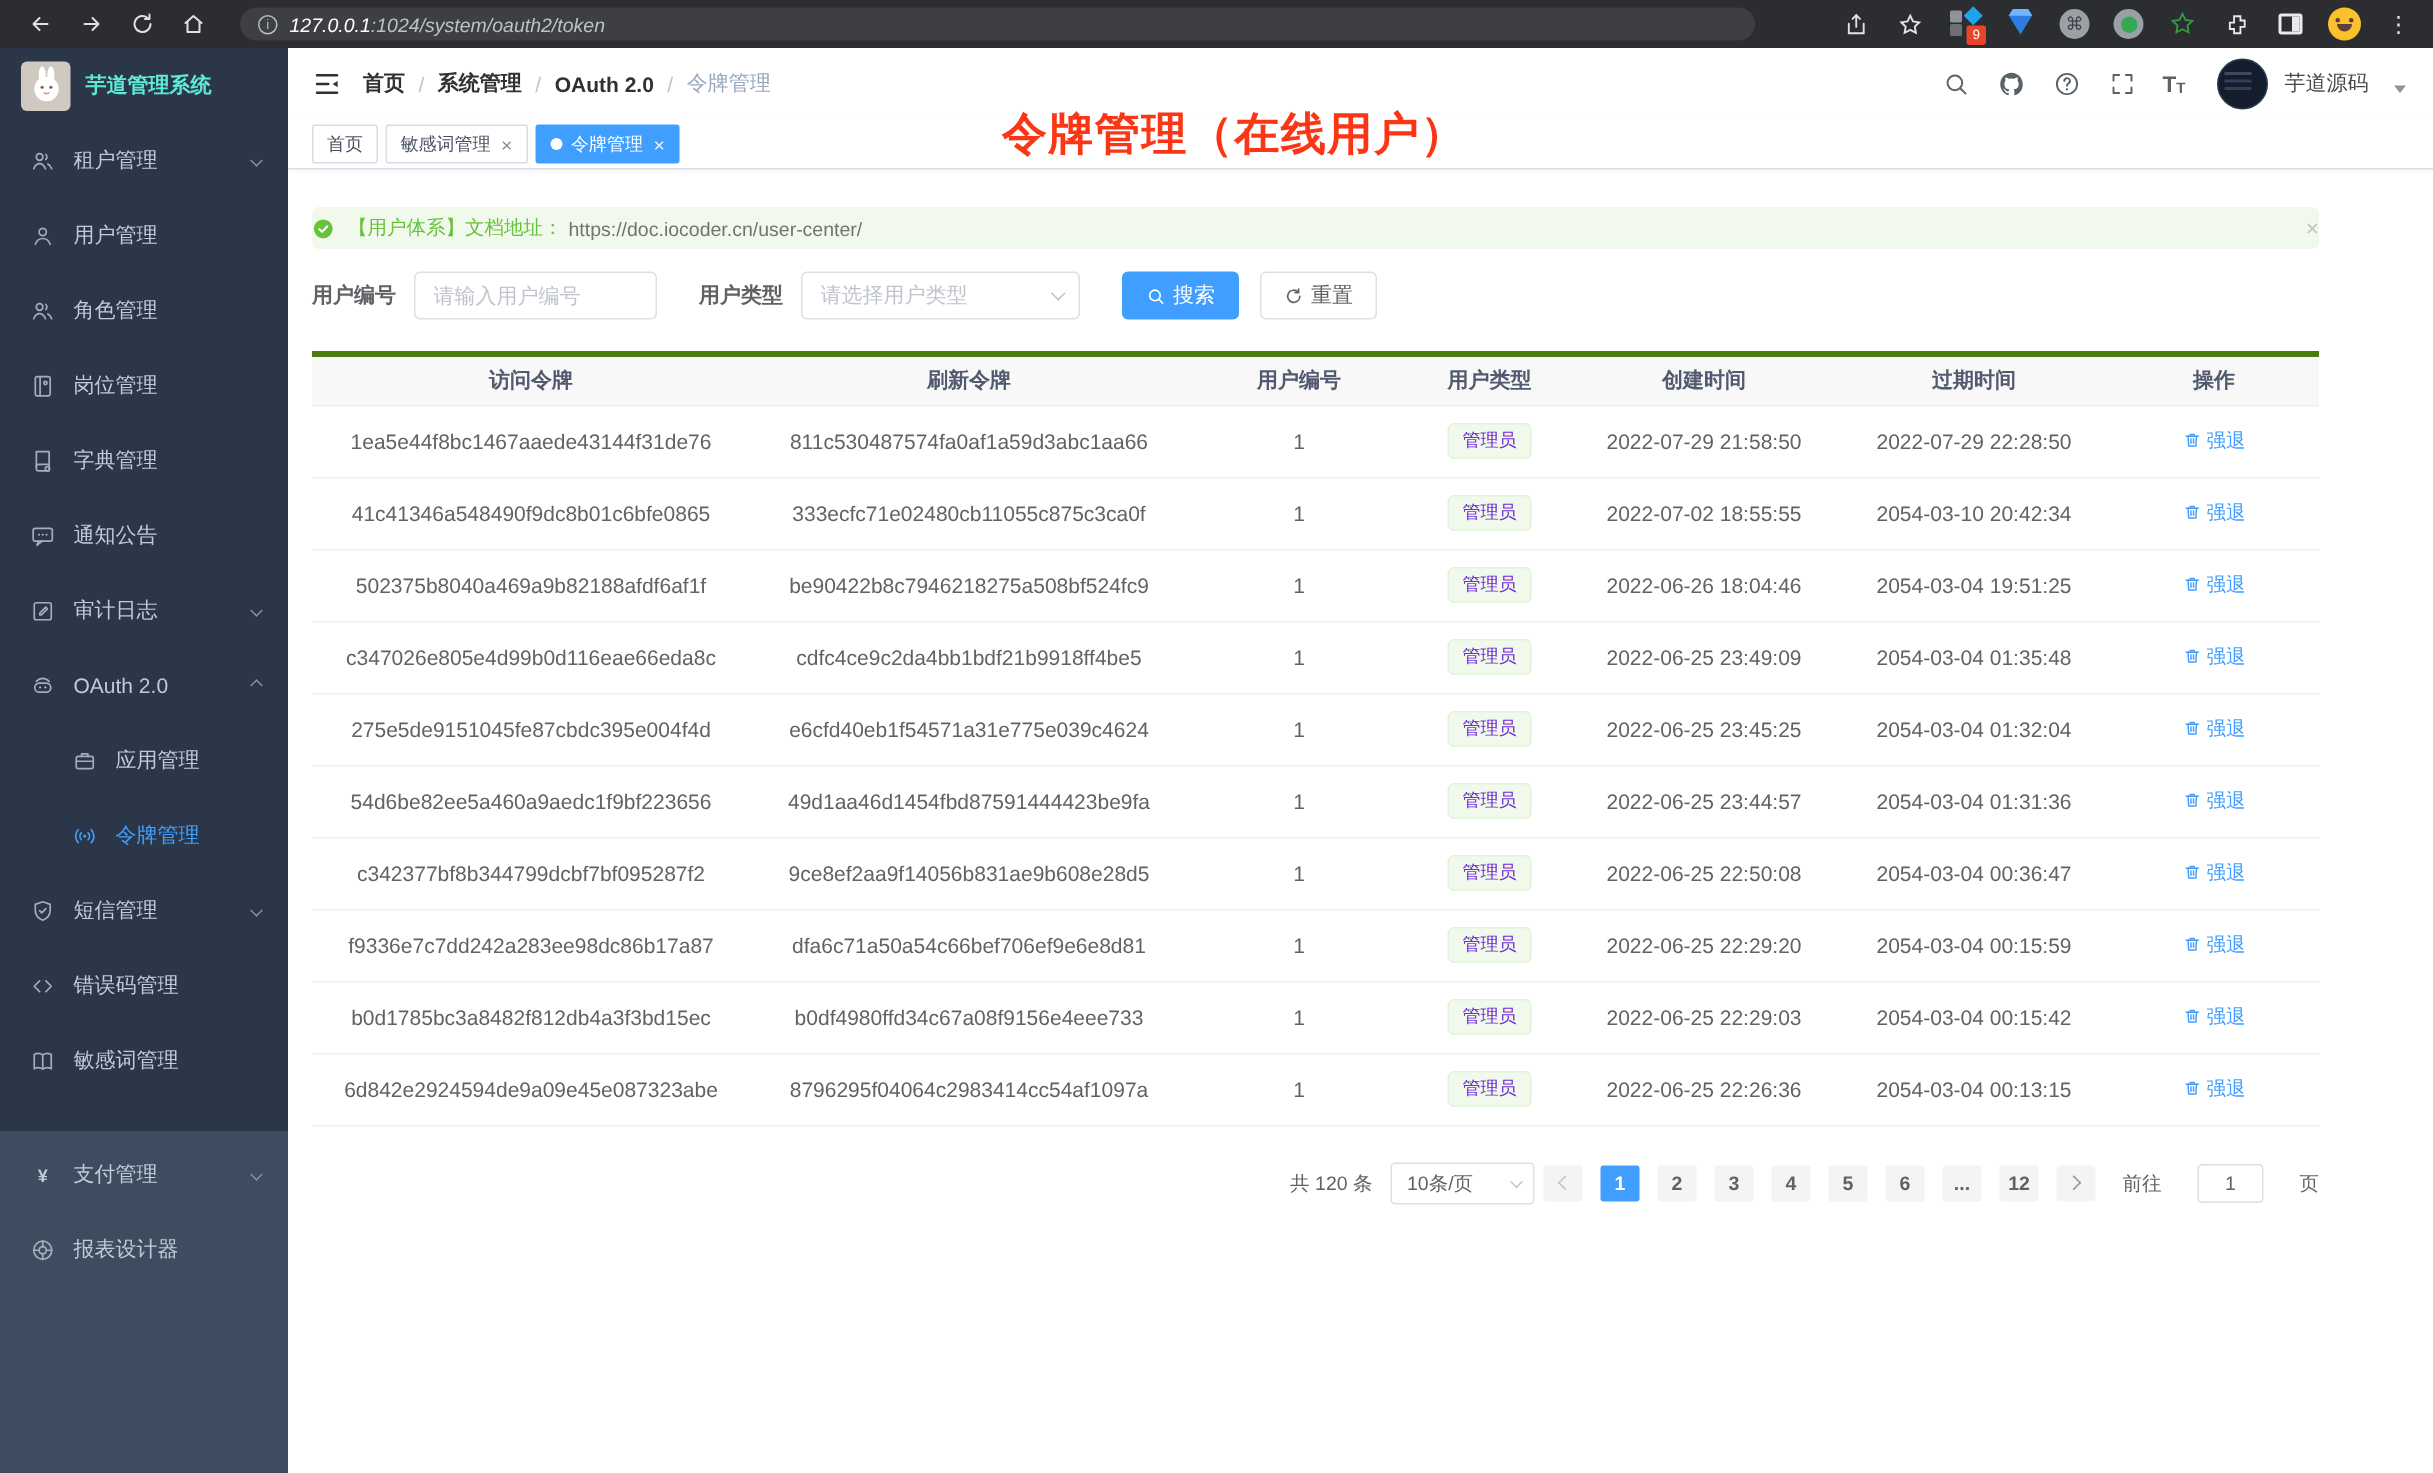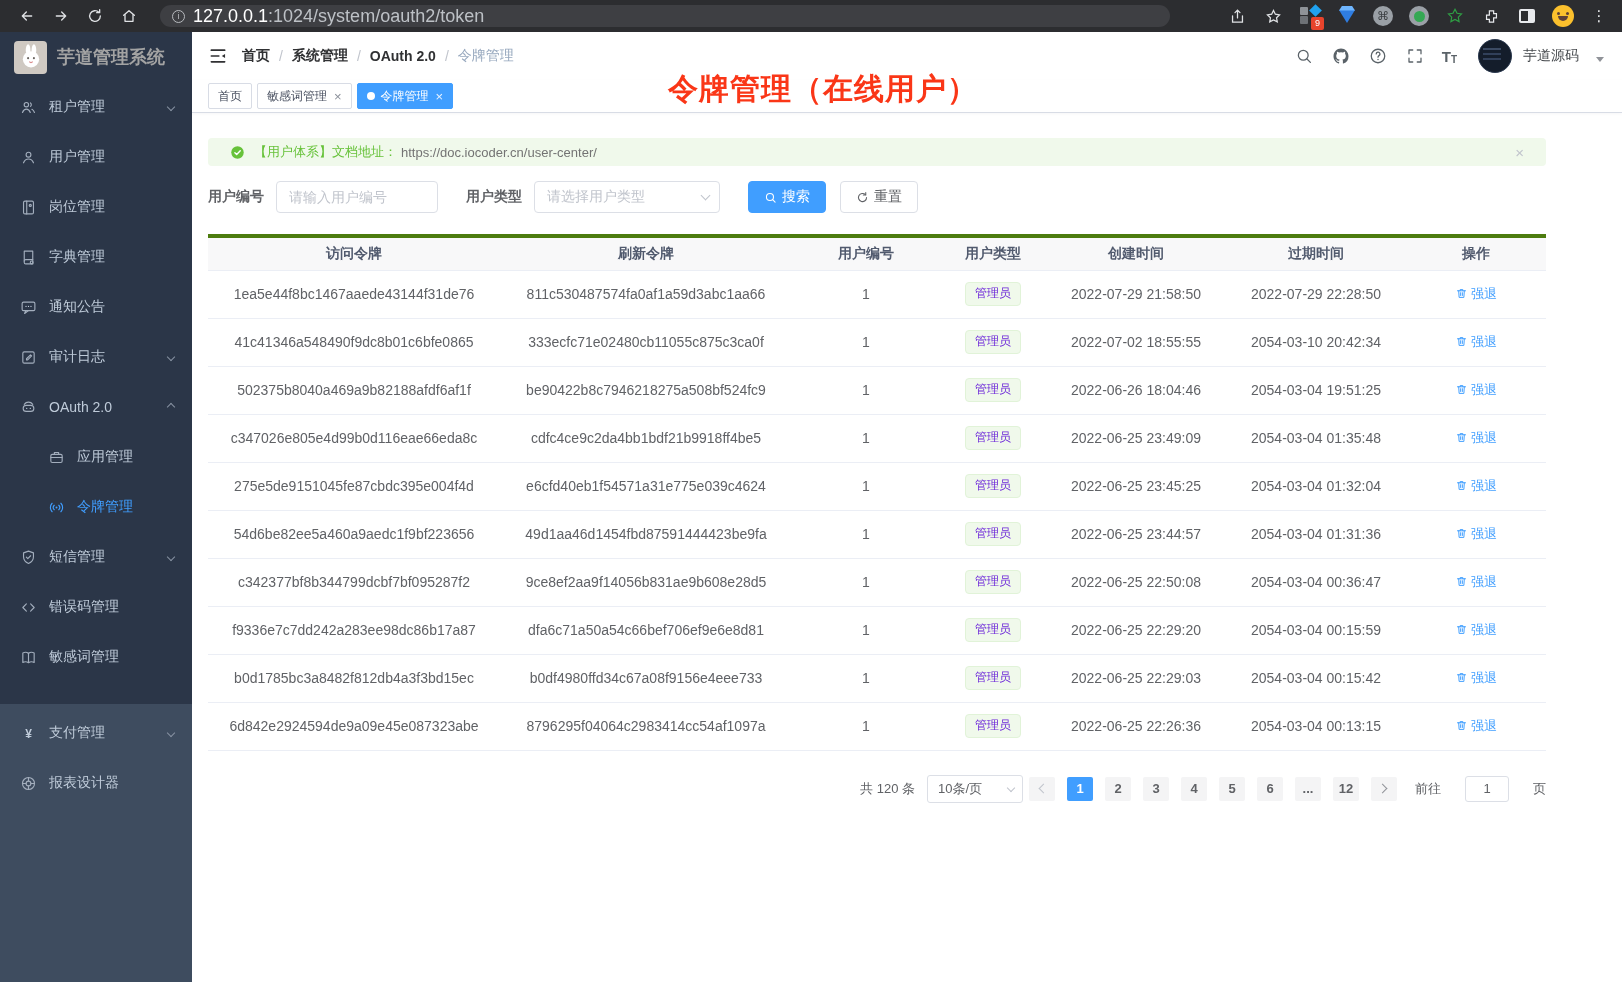--- a/index.html
+++ b/index.html
@@ -6,21 +6,21 @@
   html,body { width:1622px; height:982px; overflow:hidden; background:#fff;
     font-family:"Liberation Sans","DejaVu Sans",sans-serif; }
   body { position:relative; }
 
   
   .browser-bar { height:32px; background:#2c2d30; display:flex; align-items:center; padding:0 12px; gap:4px; }
   .bnav { width:30px; height:24px; display:flex; align-items:center; justify-content:center; color:#dfe1e4; font-size:16px; cursor:pointer; }
   .bnav svg { width:16px; height:16px; stroke:#dfe1e4; stroke-width:2; fill:none; stroke-linecap:round; stroke-linejoin:round; }
   .omnibox { flex:1; max-width:1010px; height:22px; margin:0 14px 0 12px; background:#3e3f43; border-radius:11px; display:flex; align-items:center; padding:0 12px; gap:8px; }
   .omnibox .info { width:13px; height:13px; border:1.4px solid #b8bbbf; border-radius:50%; color:#b8bbbf; font-size:9px; line-height:11px; text-align:center; font-style:normal; }
-  .url { font-size:18px; color:#e8eaed; white-space:nowrap; }
+  .url { font-size:13px; color:#e8eaed; white-space:nowrap;font-style:italic; }
   .url .host { color:#ffffff; }
   .url .path { color:#bdc1c6; }
   .bext { display:flex; align-items:center; gap:14px; margin-left:auto; }
   .bicon { width:22px; height:22px; display:flex; align-items:center; justify-content:center; color:#e0e2e5; font-size:15px; position:relative; cursor:pointer; }
   .bicon svg { width:17px; height:17px; stroke:#e0e2e5; stroke-width:1.8; fill:none; stroke-linecap:round; }
   .ext-cluster { position:relative; width:24px; height:24px; }
   .ext-cluster .sq1 { position:absolute; left:2px; top:3px; width:8px; height:8px; background:#8f9398; border-radius:1px; }
   .ext-cluster .sq2 { position:absolute; left:2px; bottom:4px; width:8px; height:8px; background:#6d7176; border-radius:1px; }
   .ext-cluster .dia { position:absolute; right:2px; top:2px; width:9px; height:9px; background:#1fa2f0; transform:rotate(45deg); }
   .ext-badge { position:absolute; right:-2px; bottom:-2px; min-width:13px; height:13px; background:#e8442c; color:#fff; font-size:9px; line-height:13px; text-align:center; border-radius:2px; padding:0 2px; }
@@ -37,21 +37,21 @@
   .emoji:before { content:""; position:absolute; left:5px; top:7px; width:3px; height:3px; border-radius:50%; background:#5d4037; box-shadow:9px 0 0 #5d4037; }
   .emoji:after { content:""; position:absolute; left:6px; top:11px; width:10px; height:5px; border-radius:0 0 10px 10px; background:#5d4037; }
   .kebab { color:#e0e2e5; font-size:15px; letter-spacing:0; }
 
   
   .app { display:flex; height:950px; }
   .sidebar { width:192px; background:#2b3648; display:flex; flex-direction:column; flex-shrink:0; }
   .side-header { height:50px; display:flex; align-items:center; padding:0 14px; gap:10px; }
   .logo { width:33px; height:33px; border-radius:4px; background:#cfc9c2; display:flex; align-items:center; justify-content:center; overflow:hidden; }
   .logo svg { width:28px; height:28px; }
-  .side-title { color:#a3a3a3; font-size:18px; font-weight:700; white-space:nowrap; }
+  .side-title { color:#5eead4; font-size:14px; font-weight:700; white-space:nowrap; }
   .menu { }
   .menu-item { height:50px; display:flex; align-items:center; padding:0 18px 0 20px; color:#bfcbd9; font-size:14px; cursor:pointer; }
   .menu-item .mi { width:17px; height:17px; stroke:#a3aebd; stroke-width:1.6; fill:none; stroke-linecap:round; stroke-linejoin:round; flex-shrink:0; }
   .menu-item .label { margin-left:12px; white-space:nowrap; }
   .menu-item .chev { margin-left:auto; width:6px; height:6px; border-right:1.5px solid #8792a2; border-bottom:1.5px solid #8792a2; transform:rotate(45deg); }
   .menu-item .chev.up { transform:rotate(-135deg); }
   .menu-item.sub { padding-left:48px; }
   .menu-item.active { color:#409eff; }
   .menu-item.active .mi { stroke:#409eff; }
   .menu-bottom { margin-top:22px; flex:1; background:#3e4c5f; padding-top:4px; }
@@ -82,21 +82,21 @@
   .tab .dot { width:8px; height:8px; border-radius:50%; background:#fff; margin-right:6px; }
   .tab:not(.active) .dot { display:none; }
   .tab .close { margin-left:7px; font-size:13px; line-height:1; color:#8a8f99; }
   .tab:not(.closable) .close { display:none; }
   .tab.active { background:#409eff; border-color:#409eff; color:#fff; }
   .tab.active .close { color:#e9f3ff; }
 
   .content { padding:25px 0 0 16px; }
   .content-inner { width:1338px; }
 
-  .alert { height:28px; background:#f0f9eb; border-radius:4px; display:flex; align-items:center; padding:0 22px; }
+  .alert { height:28px; background:#f0f9eb; border-radius:4px; display:flex; align-items:center; padding:0 0; }
   .alert svg { width:15px; height:15px; flex-shrink:0; }
   .alert .atext { color:#67c23a; font-size:13px; margin-left:9px; }
   .alert .alink { color:#737373; font-size:13px; margin-left:4px; text-decoration:none; cursor:pointer; }
   .alert .aclose { margin-left:auto; color:#c0c4cc; font-size:15px; cursor:pointer; line-height:1; }
 
   .filters { margin-top:15px; display:flex; align-items:center; }
   .flabel { font-size:14px; font-weight:700; color:#606266; margin-right:12px; white-space:nowrap; }
   .finput { width:162px; height:32px; border:1px solid #dcdfe6; border-radius:4px; padding:0 12px; font-size:14px; color:#606266; outline:none; }
   .finput::placeholder { color:#c0c4cc; }
   .fsel { width:186px; height:32px; border:1px solid #dcdfe6; border-radius:4px; padding:0 10px 0 12px; display:flex; align-items:center; justify-content:space-between; font-size:14px; color:#c0c4cc; cursor:pointer; background:#fff; }
@@ -240,20 +240,30 @@
 
         <div class="menu-item">
           <svg class="mi" viewBox="0 0 24 24">
             <circle cx="12" cy="8" r="3.4"></circle>
             <path d="M5 19.5c1.4-3.6 4-5.4 7-5.4s5.6 1.8 7 5.4"></path>
           </svg>
           <span class="label">用户管理</span>
 
         </div>
 
+        <div class="menu-item">
+          <svg class="mi" viewBox="0 0 24 24">
+            <circle cx="9" cy="8" r="3.1"></circle>
+            <path d="M3.5 19c1.2-3.2 3.2-4.8 5.5-4.8s4.3 1.6 5.5 4.8"></path>
+            <path d="M14.8 5.6a3.1 3.1 0 0 1 0 4.8"></path>
+            <path d="M16.8 14.6c1.7.9 2.9 2.4 3.6 4.4"></path>
+          </svg>
+          <span class="label">角色管理</span>
+
+        </div>
 
 
 
         <div class="menu-item">
           <svg class="mi" viewBox="0 0 24 24">
             <rect x="5" y="3" width="14" height="18" rx="2"></rect>
             <path d="M9.5 3v18"></path>
             <circle cx="14.5" cy="9" r="1.5"></circle>
           </svg>
           <span class="label">岗位管理</span>

